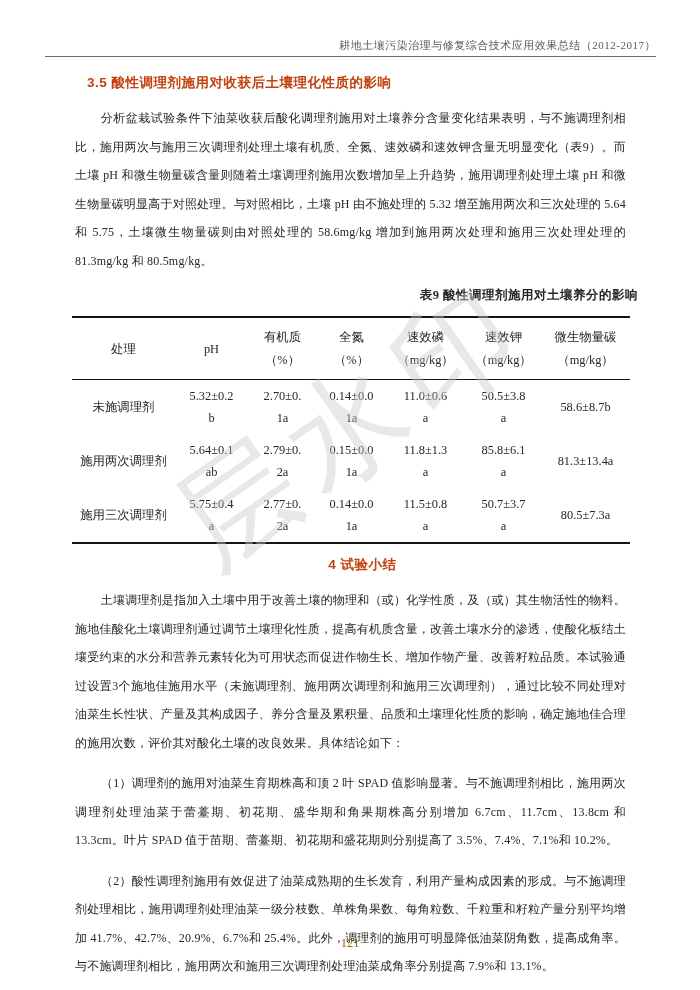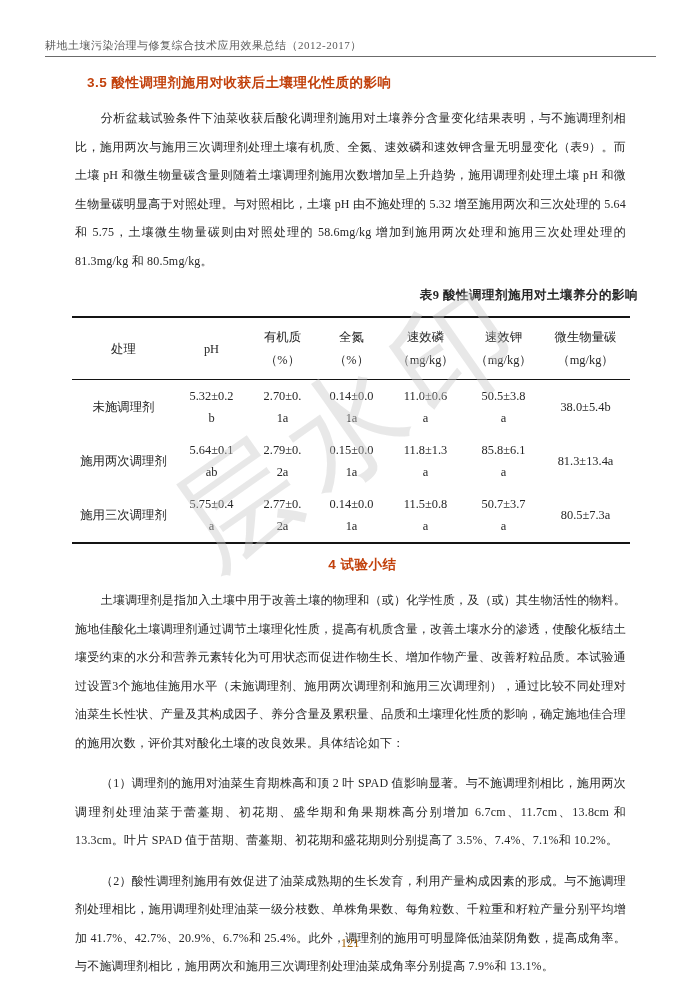--- a/index.html
+++ b/index.html
@@ -6,21 +6,21 @@
   body{
     width:700px;height:990px;
     background:#ffffff;
     font-family:"Liberation Serif", serif;
     color:#262626;
     position:relative;
     overflow:hidden;
   }
   .page-header{
     position:absolute;top:38px;left:45px;right:44px;
-    text-align:left;
+    text-align:right;
     border-bottom:1.5px solid #6b6b6b;
     padding-bottom:3px;
     font-size:11px;
     color:#5a5a5a;
     letter-spacing:0.5px;
   }
   .watermark{
     position:absolute;
     left:110px;top:340px;
     width:520px;height:220px;
@@ -135,21 +135,21 @@
       </tr>
     </thead>
     <tbody>
       <tr>
         <td>未施调理剂</td>
         <td><span>5.32±0.2</span><span class="cl2">b</span></td>
         <td><span>2.70±0.</span><span class="cl2">1a</span></td>
         <td><span>0.14±0.0</span><span class="cl2">1a</span></td>
         <td><span>11.0±0.6</span><span class="cl2">a</span></td>
         <td><span>50.5±3.8</span><span class="cl2">a</span></td>
-        <td>38.0±5.4b</td>
+        <td>58.6±8.7b</td>
       </tr>
       <tr>
         <td>施用两次调理剂</td>
         <td><span>5.64±0.1</span><span class="cl2">ab</span></td>
         <td><span>2.79±0.</span><span class="cl2">2a</span></td>
         <td><span>0.15±0.0</span><span class="cl2">1a</span></td>
         <td><span>11.8±1.3</span><span class="cl2">a</span></td>
         <td><span>85.8±6.1</span><span class="cl2">a</span></td>
         <td>81.3±13.4a</td>
       </tr>

